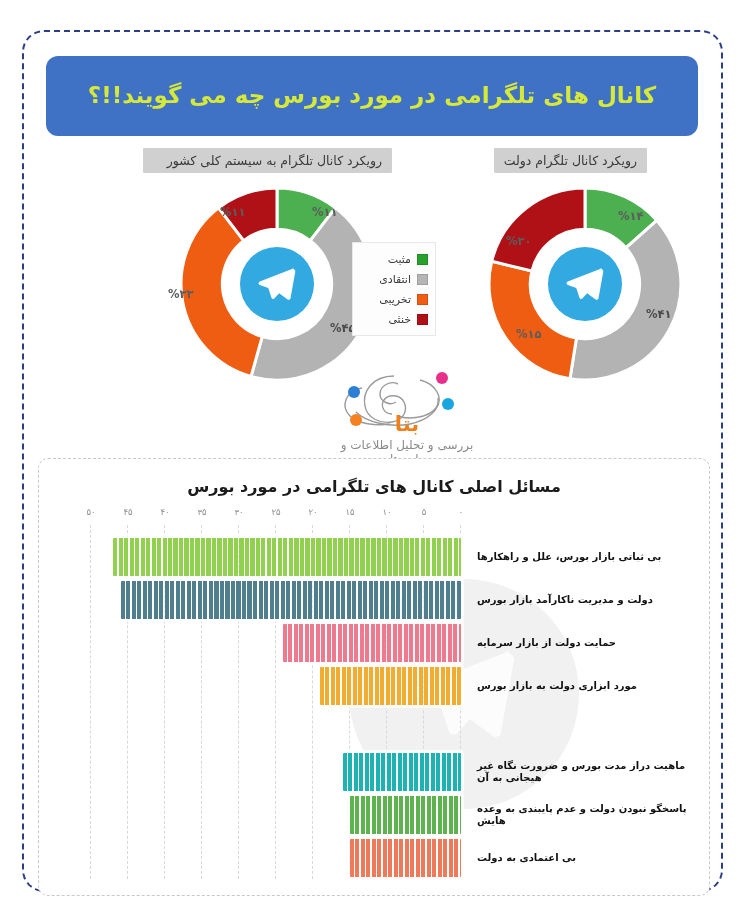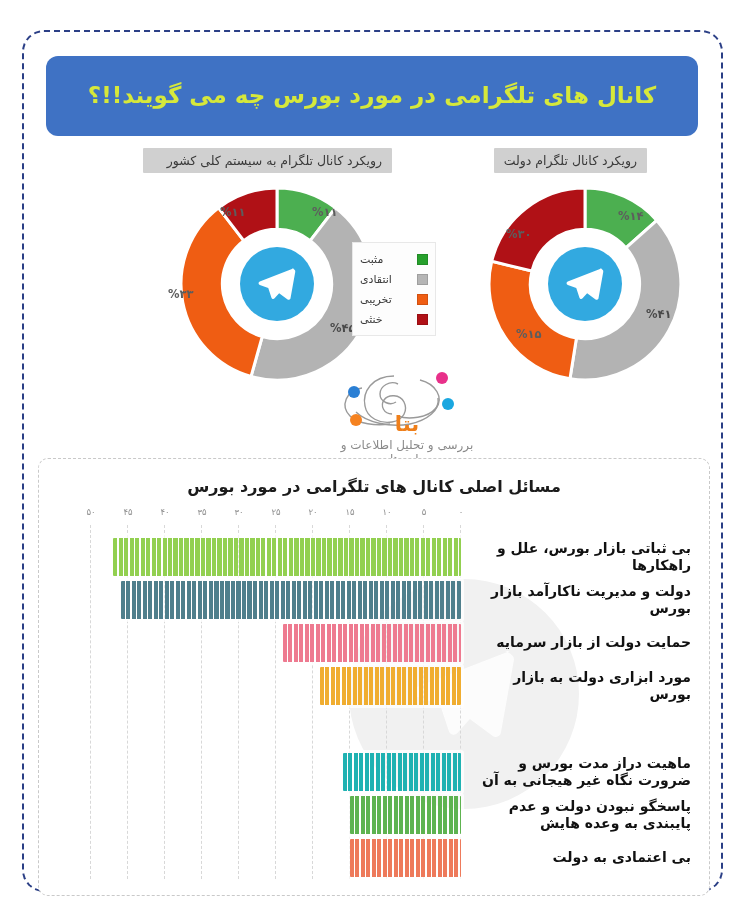--- a/index.html
+++ b/index.html
@@ -102,21 +102,20 @@
     background:#fdfdfd;
     border:1px solid #e8e8e8;
     padding:6px 7px;
     box-sizing:border-box;
     direction:rtl;
   }
   .legend-row{
     display:flex;align-items:center;
     gap:6px;
     height:20px;
-    justify-content:space-between;
   }
   .legend-swatch{
     width:11px;height:11px;
     flex:0 0 11px;
     border:1px solid rgba(0,0,0,.12);
     box-sizing:border-box;
   }
   .legend-label{
     font-size:11px;color:#3a3a3a;
   }
@@ -215,22 +214,22 @@
     left:0;right:0;
     height:40px;
     display:flex;
     align-items:center;
     flex-direction:row;
   }
   .bar-label{
     position:absolute;
     right:0;
     width:222px;
-    text-align:right;
-    font-size:14px;
+    text-align:left;
+    font-size:10px;
     font-weight:bold;
     color:#111;
     direction:rtl;
     line-height:1.25;
     padding-left:8px;
     box-sizing:border-box;
     margin-left:20px;
   }
   .bar-track{
     position:absolute;
@@ -294,21 +293,21 @@
         </g>
       </svg>
       <div class="tg-logo">
         <svg viewBox="0 0 24 24">
           <path d="M21.2 3.4 2.6 10.6c-.9.35-.88 1.63.03 1.95l4.6 1.6 1.75 5.3c.24.73 1.18.92 1.69.35l2.5-2.8 4.6 3.4c.6.44 1.46.1 1.6-.63l2.6-14.5c.15-.82-.68-1.5-1.77-1.87z" fill="#ffffff"></path>
         </svg>
       </div>
       <div class="donut-pct on-color" style="left:148px;top:30px;">%۱۴</div>
       <div class="donut-pct" style="left:176px;top:128px;">%۴۱</div>
       <div class="donut-pct on-color" style="left:46px;top:148px;">%۱۵</div>
-      <div class="donut-pct on-color" style="left:36px;top:48px;">%۳۰</div>
+      <div class="donut-pct on-color" style="left:36px;top:55px;">%۳۰</div>
     </div>
   </div>
 </div>
 
 <div class="legend">
   <div class="legend-row">
     <span class="legend-swatch" style="background:#27a02c;"></span>
     <span class="legend-label">مثبت</span>
   </div>
   <div class="legend-row">

